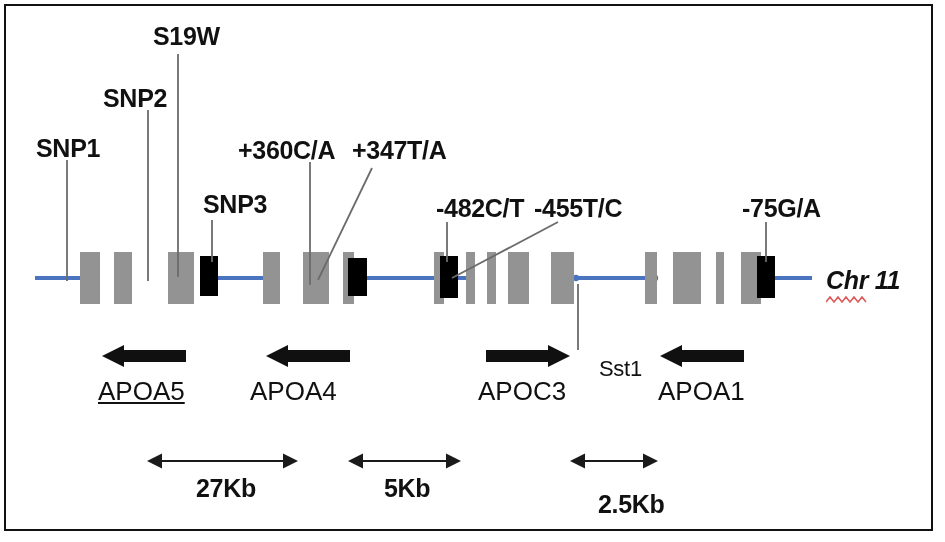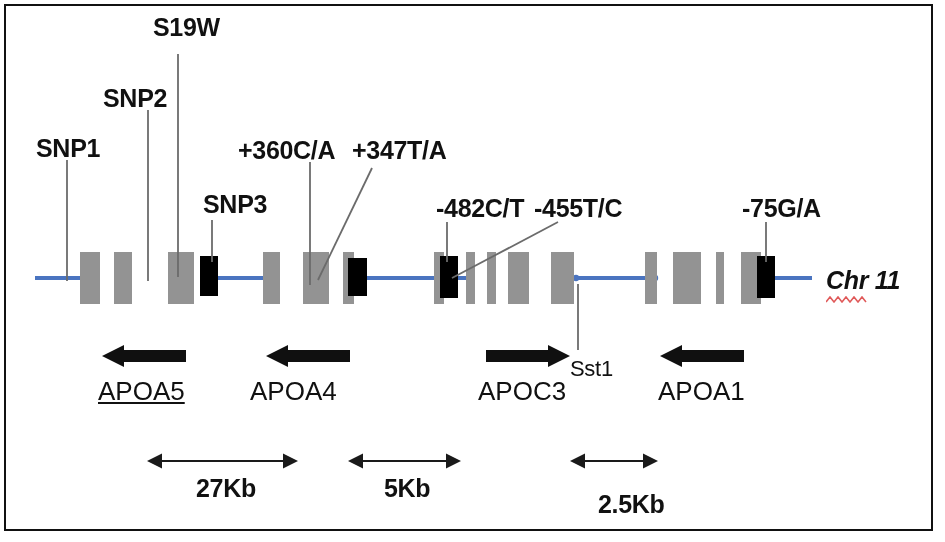--- a/index.html
+++ b/index.html
@@ -22,21 +22,21 @@
     position:absolute;
     font-family:"Liberation Sans", sans-serif;
     color:#111111;
     white-space:nowrap;
     font-weight:700;
     letter-spacing:-0.3px;
     line-height:1;
   }
   .snp-lbl{font-size:25px;}
   .gene-lbl{font-size:26px;font-weight:400;letter-spacing:0px;}
-  .sst-lbl{font-size:22px;font-weight:400;}
+  .sst-lbl{font-size:22px;font-weight:400;margin-left:29px;}
   .kb-lbl{font-size:25px;font-weight:700;}
   .chr-lbl{font-size:25px;font-weight:700;}
   .chr-wrap{position:absolute;}
   .squiggle{position:absolute;left:0;top:28px;}
 </style>
 </head>
 <body>
 
 <div id="stage">
   <div id="frame"></div>
@@ -105,21 +105,21 @@
         <line x1="572" y1="461" x2="656" y2="461" stroke="#1a1a1a" stroke-width="2.2" marker-start="url(#arrTail)" marker-end="url(#arrHead)"></line>
       </g>
     <g id="g-sstleader">
         <line x1="578" y1="284" x2="578" y2="350" stroke="#6b6b6b" stroke-width="1.8"></line>
       </g>
   </svg>
 
   <div id="text-layer">
       <div class="lbl snp-lbl" style="left: 36px; top: 136px;">SNP1</div>
       <div class="lbl snp-lbl" style="left: 103px; top: 86px;">SNP2</div>
-      <div class="lbl snp-lbl" style="left: 153px; top: 15px;">S19W</div>
+      <div class="lbl snp-lbl" style="left: 153px; top: 24px;">S19W</div>
       <div class="lbl snp-lbl" style="left: 203px; top: 192px;">SNP3</div>
       <div class="lbl snp-lbl" style="left: 238px; top: 138px;">+360C/A</div>
       <div class="lbl snp-lbl" style="left: 352px; top: 138px;">+347T/A</div>
       <div class="lbl snp-lbl" style="left: 436px; top: 196px;">-482C/T</div>
       <div class="lbl snp-lbl" style="left: 534px; top: 196px;">-455T/C</div>
       <div class="lbl snp-lbl" style="left: 742px; top: 196px;">-75G/A</div>
       <div class="lbl gene-lbl" style="left: 98px; top: 378px; text-decoration: underline;">APOA5</div>
       <div class="lbl gene-lbl" style="left: 250px; top: 378px;">APOA4</div>
       <div class="lbl gene-lbl" style="left: 478px; top: 378px;">APOC3</div>
       <div class="lbl gene-lbl" style="left: 658px; top: 378px;">APOA1</div>

